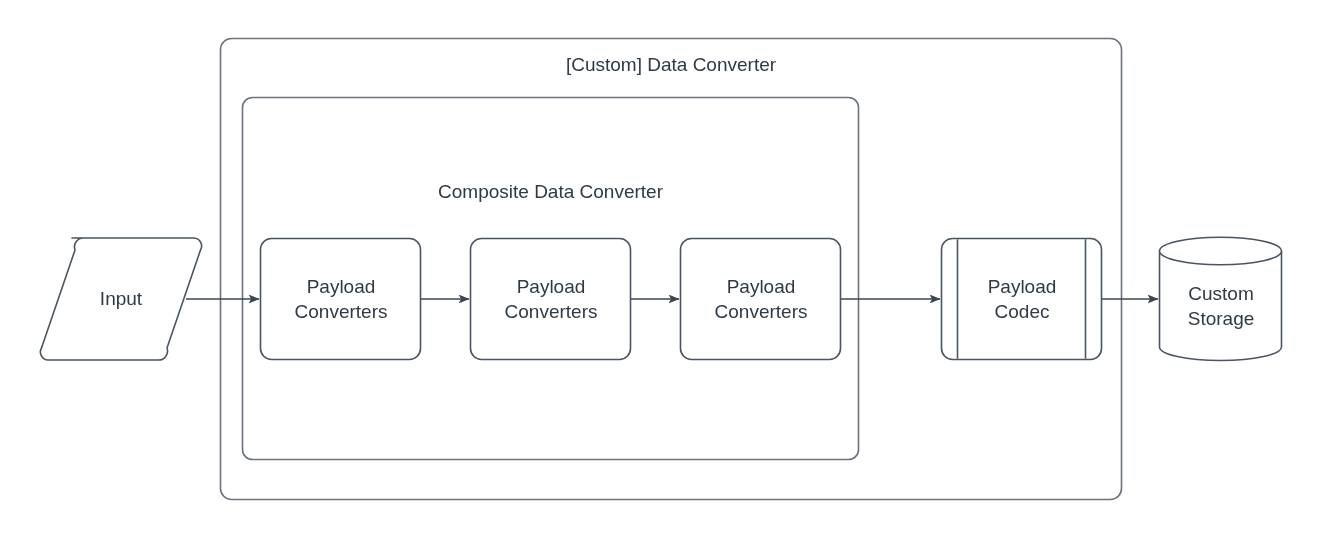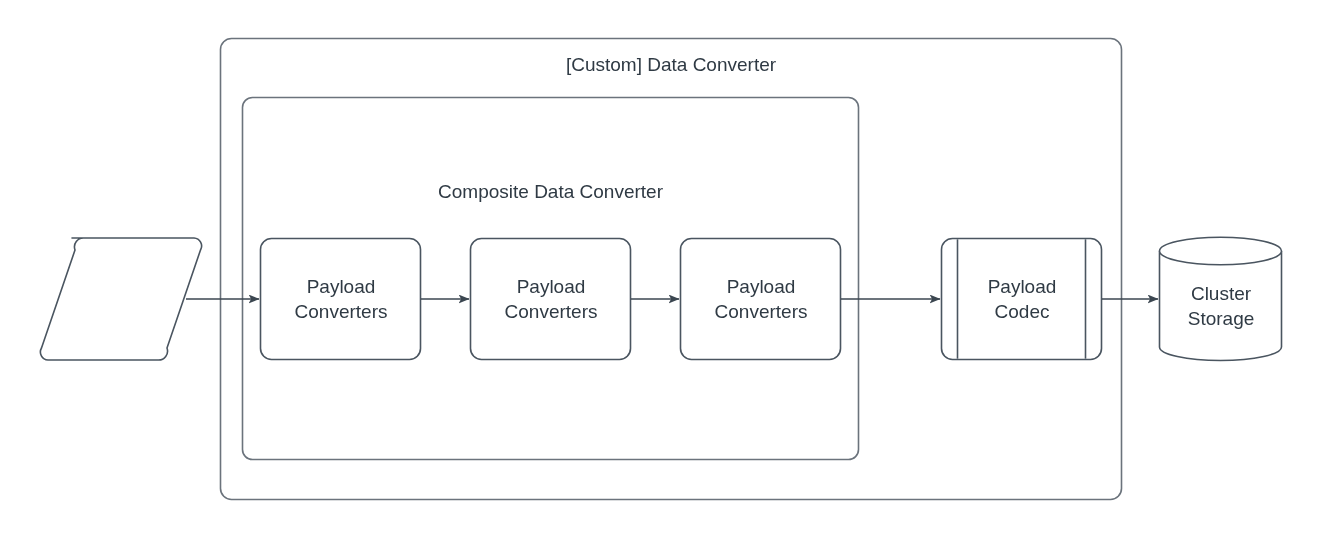--- a/index.html
+++ b/index.html
@@ -97,29 +97,30 @@
 
     <line x1="841" y1="299" x2="940" y2="299" stroke="#3b4650" stroke-width="1.6" marker-end="url(#arrowhead)"></line>
 
     <line x1="1102" y1="299" x2="1158" y2="299" stroke="#3b4650" stroke-width="1.6" marker-end="url(#arrowhead)"></line>
   </svg>
 
   <div class="lbl lbl-container-title" style="left:221px; top:52px; width:900px;">[Custom] Data Converter</div>
 
   <div class="lbl lbl-container-title" style="left:243px; top:140px; width:615px;margin-top:39px;">Composite Data Converter</div>
 
+  <div class="lbl" style="left:41px; top:286px; width:160px;">Input</div>
 
   <div class="lbl" style="left:261px; top:274px; width:160px;">Payload
 Converters</div>
 
   <div class="lbl" style="left:471px; top:274px; width:160px;">Payload
 Converters</div>
 
   <div class="lbl" style="left:681px; top:274px; width:160px;">Payload
 Converters</div>
 
   <div class="lbl" style="left:958px; top:274px; width:128px;">Payload
 Codec</div>
 
-  <div class="lbl" style="left:1160px; top:281px; width:122px;">Cluster
+  <div class="lbl" style="left:1160px; top:281px; width:122px;">Custom
 Storage</div>
 
 </div>
 
 </body></html>

